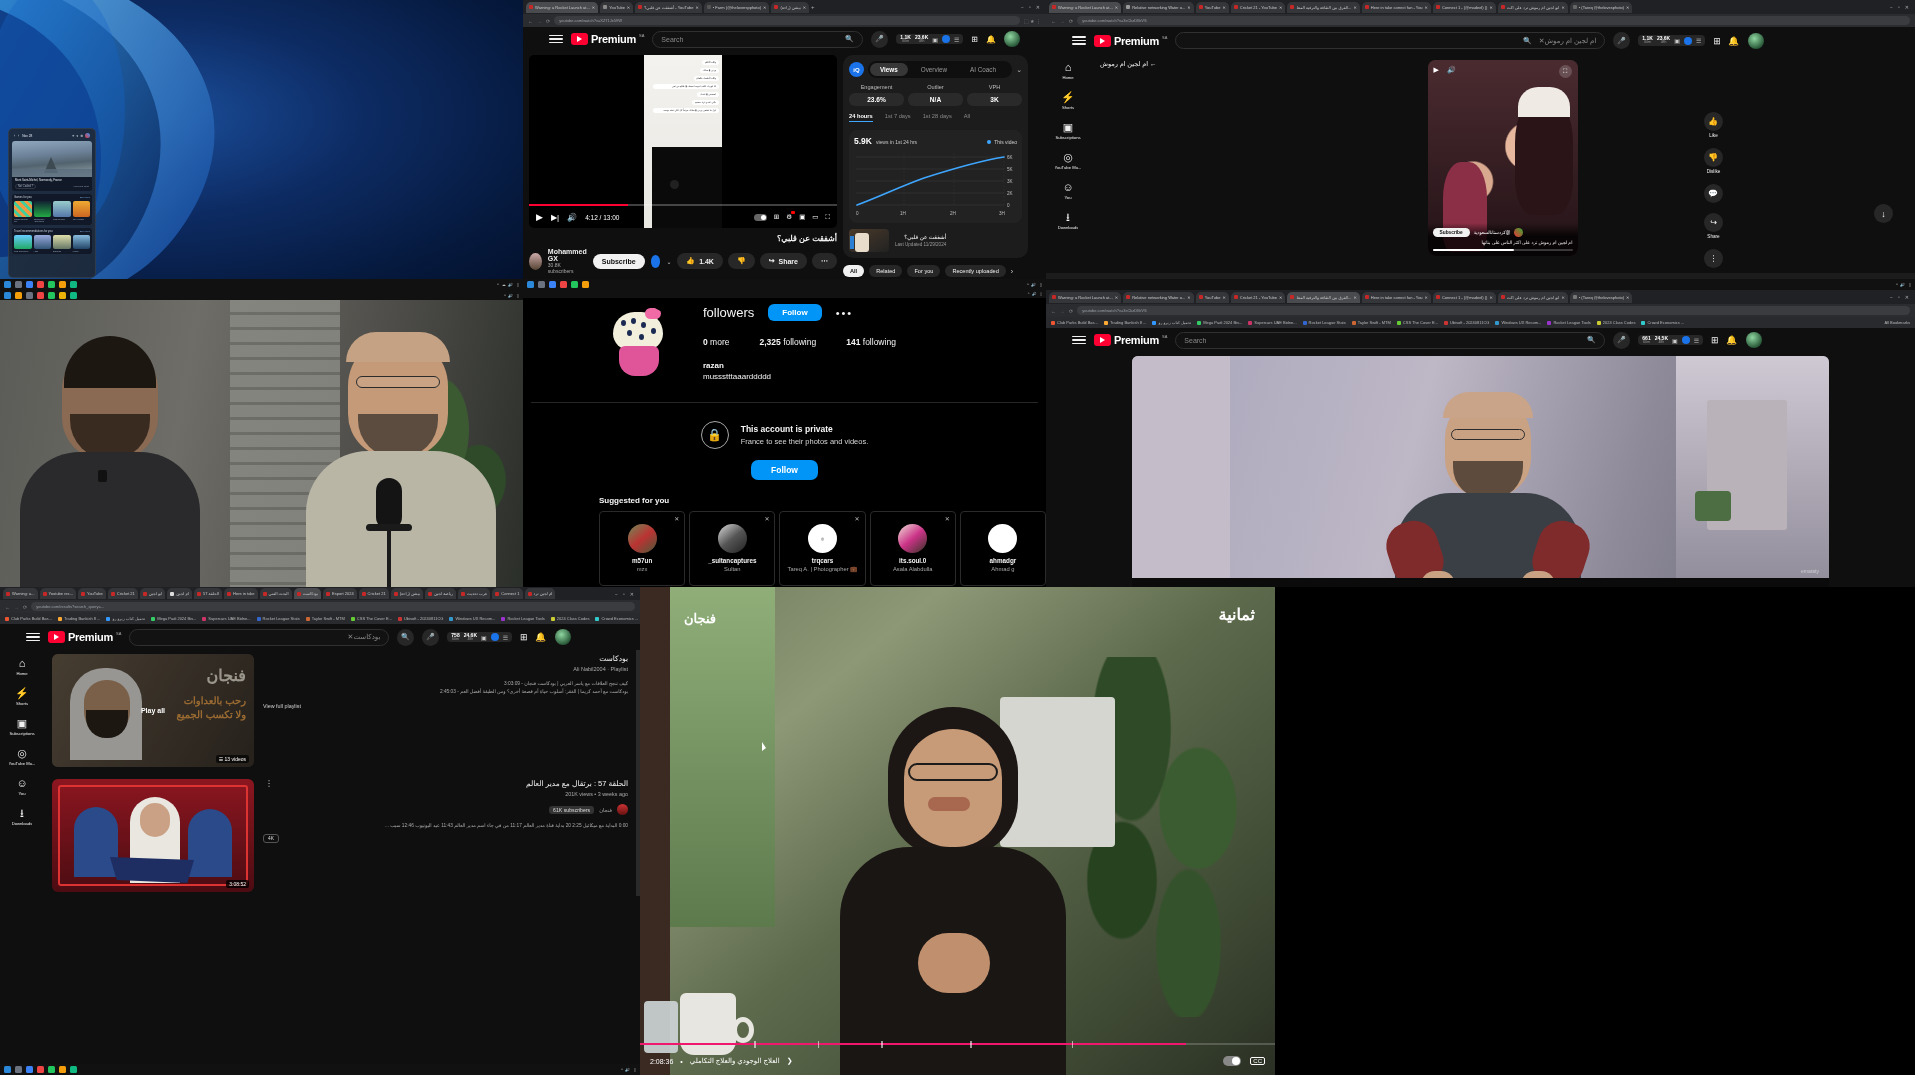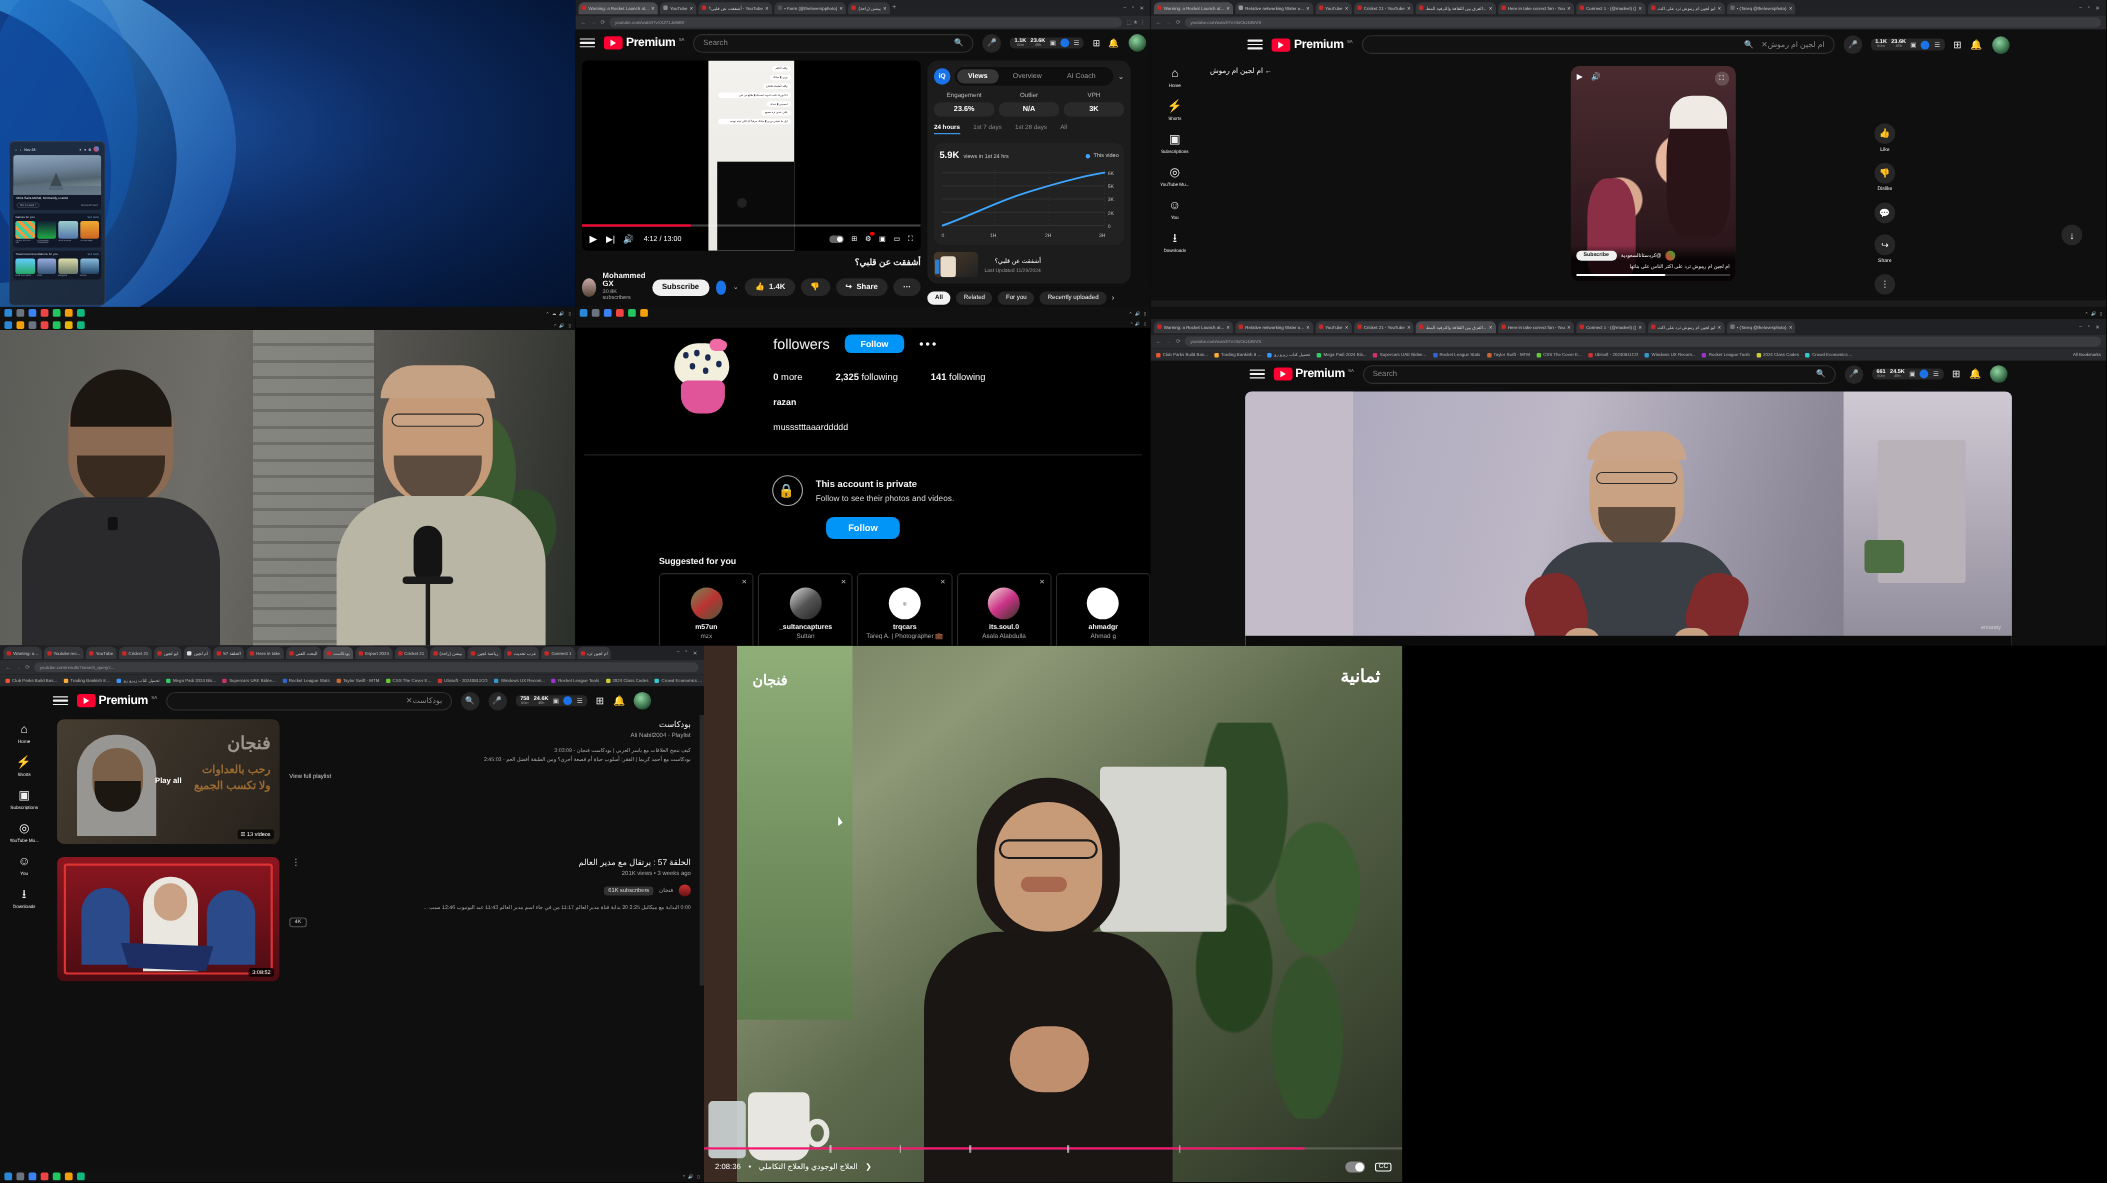--- a/index.html
+++ b/index.html
@@ -16,21 +16,21 @@
   .urlbar { height:13px; background:#2b2c2f; display:flex; align-items:center; gap:4px; padding:0 5px; }
   .urlbox { flex:1; height:9px; background:#3b3c40; border-radius:5px; display:flex; align-items:center;
             padding:0 5px; font-size:4px; color:#9aa0a6; }
   .bmbar { height:11px; background:#292a2d; display:flex; align-items:center; gap:6px; padding:0 5px;
            font-size:4px; color:#b8b8b8; overflow:hidden; }
   .bmbar .bm { display:flex; align-items:center; gap:2px; white-space:nowrap; }
   .bmbar .bmfav { width:4px; height:4px; border-radius:1px; }
   .winbtns { display:flex; gap:5px; font-size:5px; color:#aaa; margin-left:auto; padding-right:3px; }
 
   
-  .ytbar { display:flex; align-items:center; gap:8px; padding:0 4px; background:#0f0f0f;justify-content:center; }
+  .ytbar { display:flex; align-items:center; gap:8px; padding:0 26px; background:#0f0f0f; }
   .hamb { width:14px; height:12px; display:flex; flex-direction:column; justify-content:center; gap:2px; cursor:pointer; }
   .hamb i { display:block; height:1.5px; background:#f1f1f1; border-radius:1px; }
   .ytlogo { display:flex; align-items:flex-start; gap:3px; }
   .ytplay { width:17px; height:12px; background:#ff0033; border-radius:3px; position:relative; }
   .ytplay:after { content:""; position:absolute; left:6px; top:3px; border-left:5px solid #fff;
      border-top:3px solid transparent; border-bottom:3px solid transparent; }
   .ytname { color:#fff; font-size:11px; font-weight:bold; letter-spacing:-.3px; }
   .sup { font-size:4px; color:#aaa; }
   .ytsearch { flex:1; max-width:360px; height:17px; border:1px solid #303030; border-radius:10px;
      background:#121212; display:flex; align-items:center; padding:0 8px; font-size:7px; color:#888; }
@@ -665,32 +665,32 @@
           <span style="font-size:13px;color:#f5f5f5;">followers</span>
           <span style="background:#0095f6;color:#fff;border-radius:6px;font-size:8px;font-weight:bold;padding:4px 14px;">Follow</span>
           <span style="color:#f5f5f5;font-size:11px;letter-spacing:2px;">•••</span>
         </div>
         <div style="display:flex;gap:30px;margin-top:16px;font-size:8.5px;color:#f5f5f5;">
           <span><b>0</b> <span>more</span></span>
           <span><b>2,325</b> <span>following</span></span>
           <span><b>141</b> <span>following</span></span>
         </div>
         <div style="margin-top:14px;font-size:8px;color:#f5f5f5;font-weight:bold;">razan</div>
-        <div style="font-size:8px;color:#f5f5f5;margin-top:14px;">mussstttaaarddddd</div>
+        <div style="font-size:8px;color:#f5f5f5;margin-top:2px;">mussstttaaarddddd</div>
       </div>
     </div>
 
     <div style="height:1px;background:#262626;margin:20px 8px 0;"></div>
 
     <div style="display:flex;align-items:center;gap:12px;justify-content:center;margin-top:18px;">
       <div style="width:28px;height:28px;border-radius:50%;border:1.6px solid #a8a8a8;display:flex;
                   align-items:center;justify-content:center;font-size:12px;color:#e8e8e8;">🔒</div>
       <div>
         <div style="font-size:8.5px;color:#f5f5f5;font-weight:bold;">This account is private</div>
-        <div style="font-size:7.5px;color:#d6d6d6;margin-top:3px;">Follow to see their photos and videos.</div>
+        <div style="font-size:7.5px;color:#d6d6d6;margin-top:3px;">France to see their photos and videos.</div>
       </div>
     </div>
     <div style="text-align:center;margin-top:10px;">
       <span style="background:#0095f6;color:#fff;border-radius:7px;font-size:8.5px;font-weight:bold;padding:5px 20px;display:inline-block;">Follow</span>
     </div>
 
     <div style="margin:16px 0 0 76px;font-size:8px;color:#f5f5f5;font-weight:bold;">Suggested for you</div>
     <div style="display:flex;gap:4px;margin:6px 0 0 76px;">
       <div style="width:93px;height:75px;border:1px solid #2a2a2a;border-radius:4px;position:relative;padding-top:12px;text-align:center;">
         <span style="position:absolute;right:5px;top:3px;font-size:6px;color:#bbb;">✕</span>

